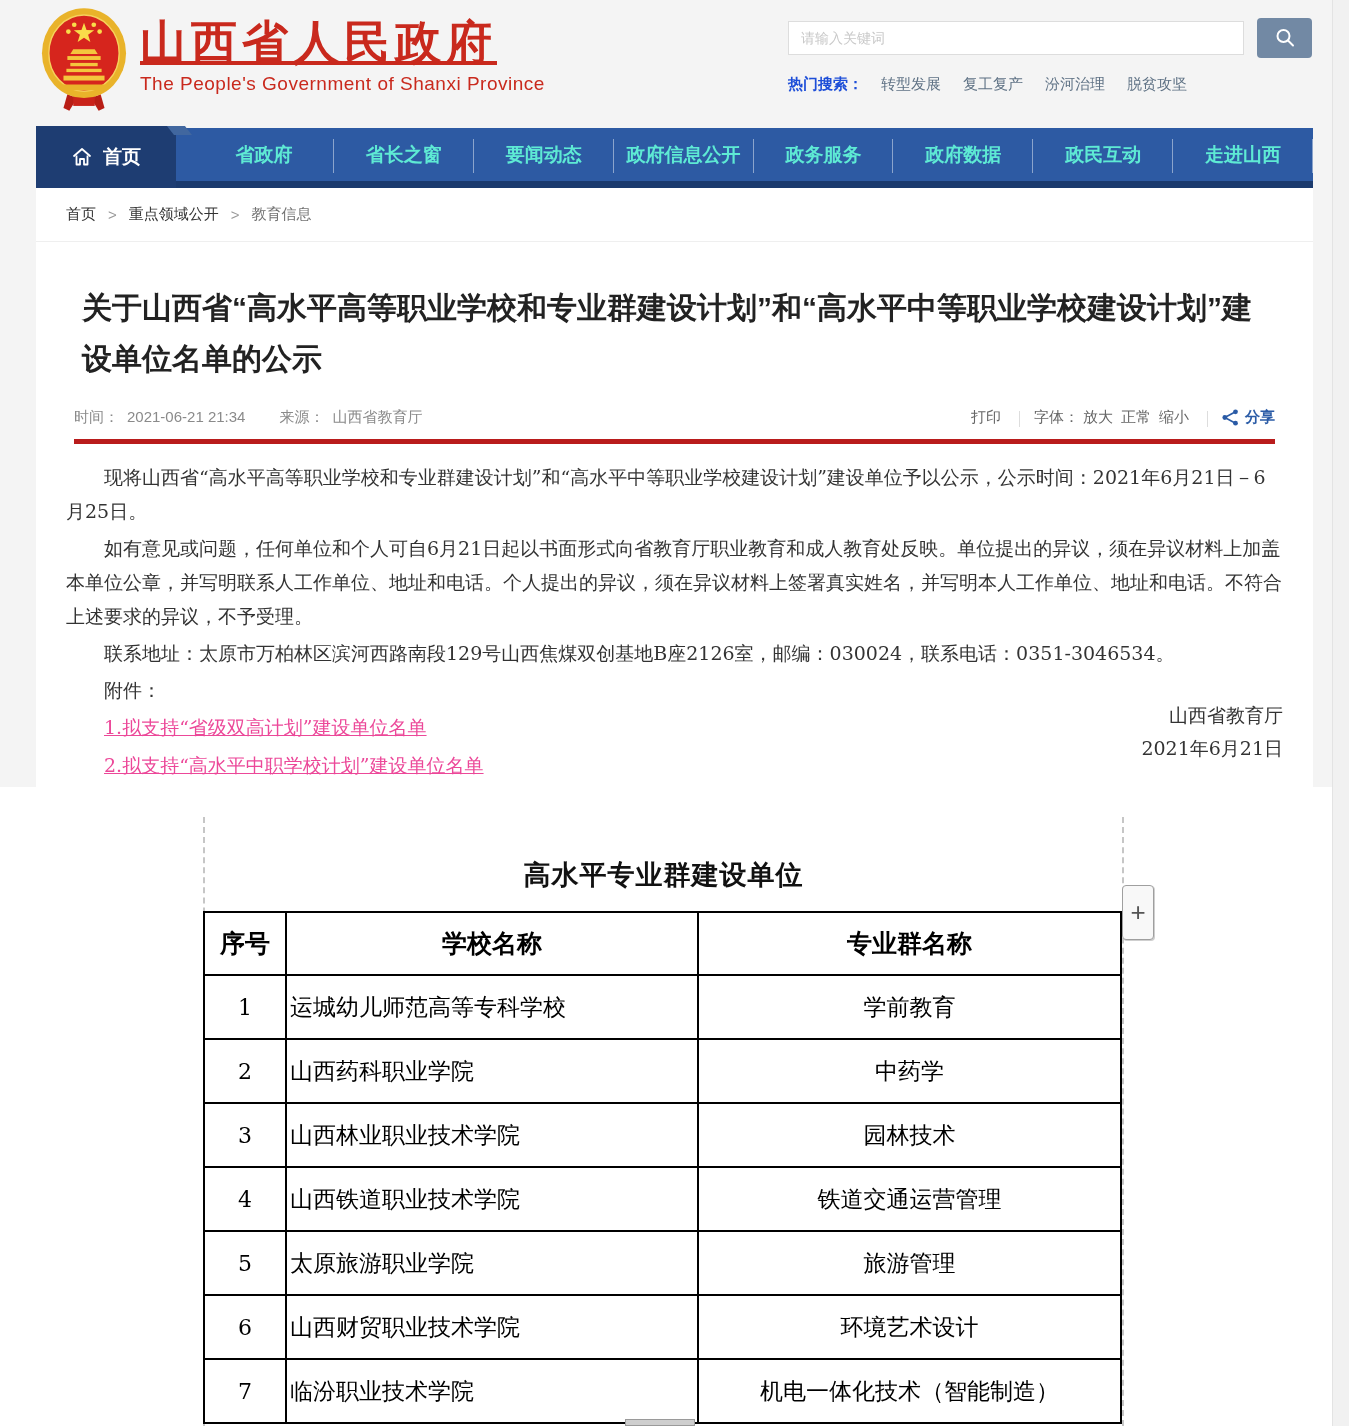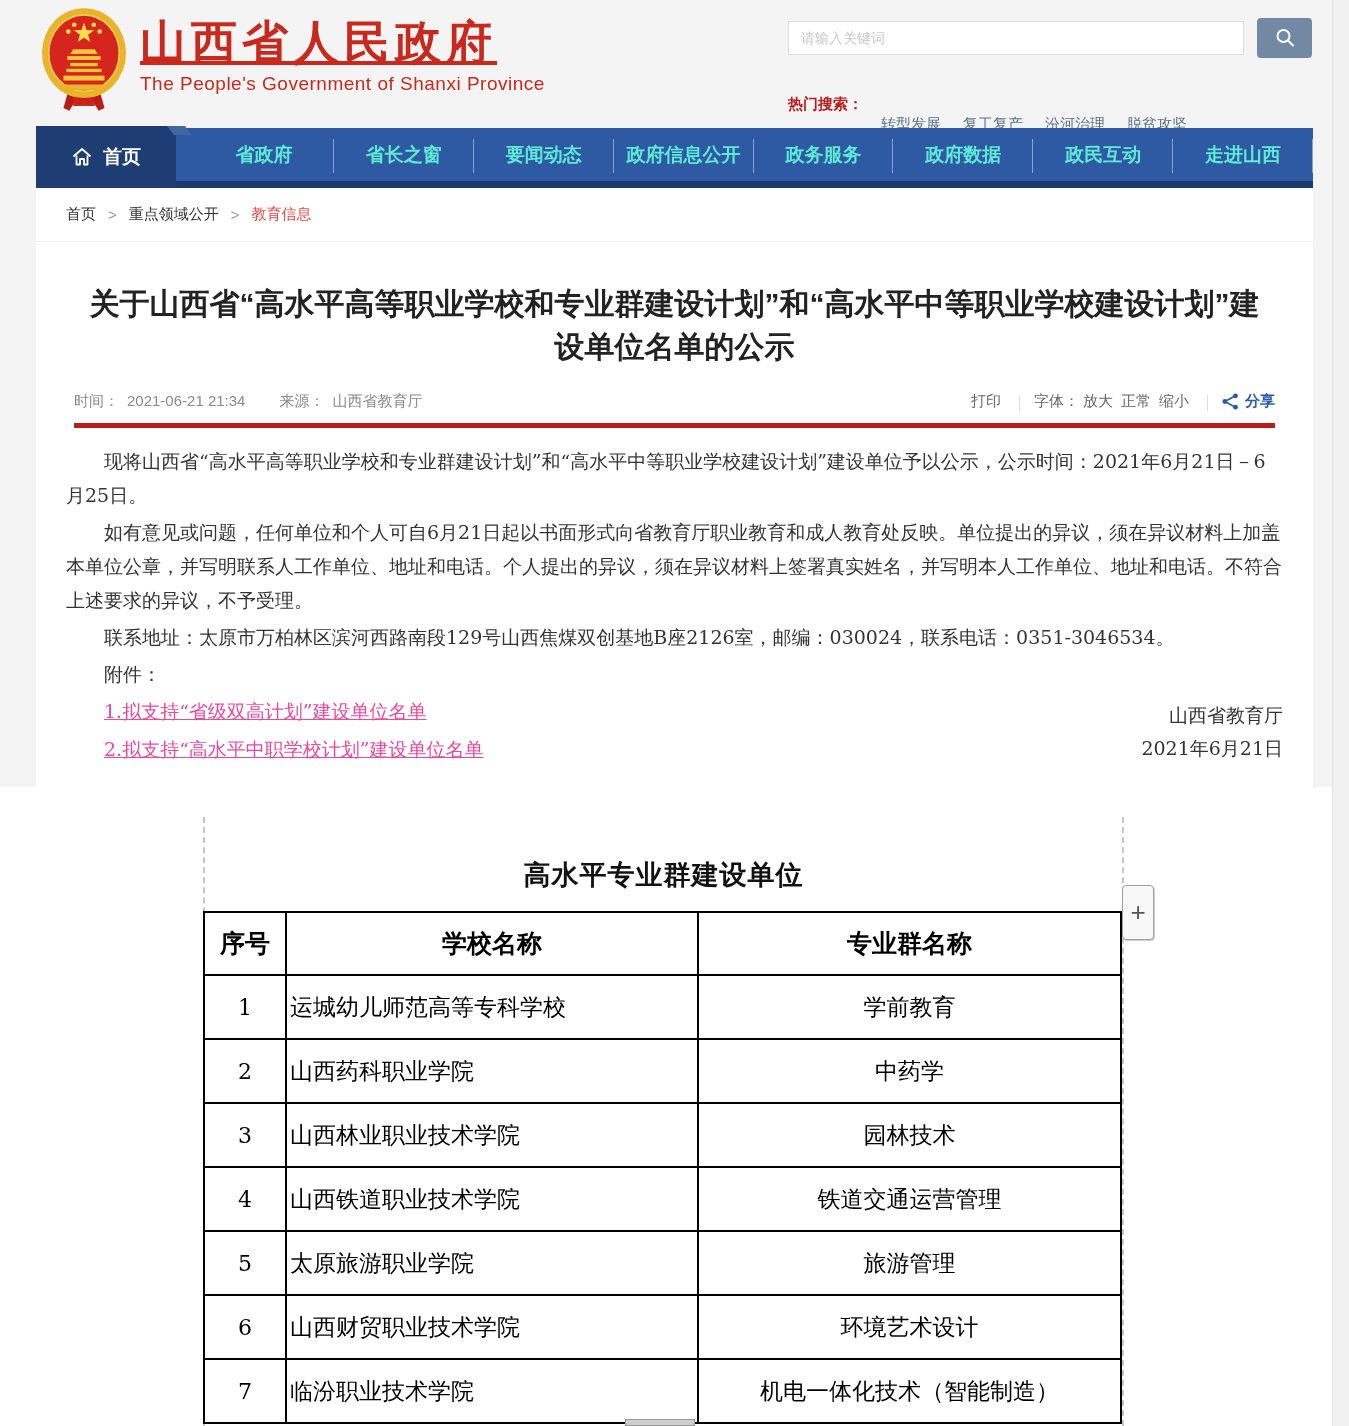--- a/index.html
+++ b/index.html
@@ -24,22 +24,22 @@
   .search-input {
     width:456px; height:34px; border:1px solid #ddd; background:#fff; padding:0 12px;
     font-size:14px; color:#333; outline:none; margin-top:3px;
   }
   .search-input::placeholder { color:#c9c9c9; }
   .search-btn {
     margin-left:13px; width:55px; height:40px; background:#7289a4; border:none; border-radius:4px;
     display:flex; align-items:center; justify-content:center; cursor:pointer;
   }
   .hot-row { margin-top:17px; font-size:15px; display:flex; align-items:center; }
-  .hot-label { color:#b91c1c; font-weight:bold; margin-right:18px; }
-  .hot-link { color:#5f7285; margin-right:22px; text-decoration:none; cursor:pointer;margin-top:40px; }
+  .hot-label { color:#1d4ed8; font-weight:bold; margin-right:18px; }
+  .hot-link { color:#5f7285; margin-right:22px; text-decoration:none; cursor:pointer; }
 
   
   .navbar {
     margin-left:36px; width:1277px; height:60px; background:#2d5aa3; position:relative;
     display:flex; align-items:stretch;
   }
   .navbar::after { content:""; position:absolute; left:0; bottom:0; width:100%; height:7px; background:#1b3a6d; }
   .nav-home {
     position:relative; z-index:3; margin-top:-2px; height:62px; width:140px; background:#1e3d72;
     display:flex; align-items:center; justify-content:center; color:#fff; font-size:19px; font-weight:bold;
@@ -57,30 +57,30 @@
   }
   .nav-item::after { content:""; position:absolute; right:0; top:11px; height:34px; width:1px; background:rgba(255,255,255,.45); }
 
   
   .breadcrumb {
     margin-left:36px; width:1277px; height:54px; background:#fff; display:flex; align-items:center;
     padding-left:30px; font-size:15px; border-bottom:1px solid #efefef;
   }
   .crumb { color:#333; cursor:pointer; }
   .crumb-sep { color:#999; margin:0 12px; }
-  .crumb-current { color:#ef4444; }
+  .crumb-current { color:#737373; }
 
   
   .article-card {
     margin-left:36px; width:1277px; height:545px; background:#fff; position:relative;
     padding:0 30px; overflow:hidden;
   }
   .article-title {
-    margin:0 auto; padding-top:40px; max-width:1185px; text-align:center;
-    font-size:30px; font-weight:bold; color:#222; line-height:43px; font-family:"Liberation Sans",sans-serif;
+    margin:0 auto; padding-top:40px; max-width:1185px; 
+    font-size:30px; font-weight:bold; color:#222; line-height:51px; font-family:"Liberation Sans",sans-serif;
   }
   .meta-row {
     margin:24px 8px 0 8px; display:flex; justify-content:space-between; align-items:center;
     color:#8a8a8a; font-size:15px; padding-bottom:12px; border-bottom:5px solid #b91c1c;
   }
   .meta-left span { margin-right:8px; }
   .meta-left .gap { margin-left:26px; }
   .meta-right { display:flex; align-items:flex-end; color:#666;margin-left:48px; }
   .meta-right .m-sep { width:1px; height:16px; background:#ddd; margin:0 14px; }
   .m-action { cursor:pointer; margin:0 4px; }

